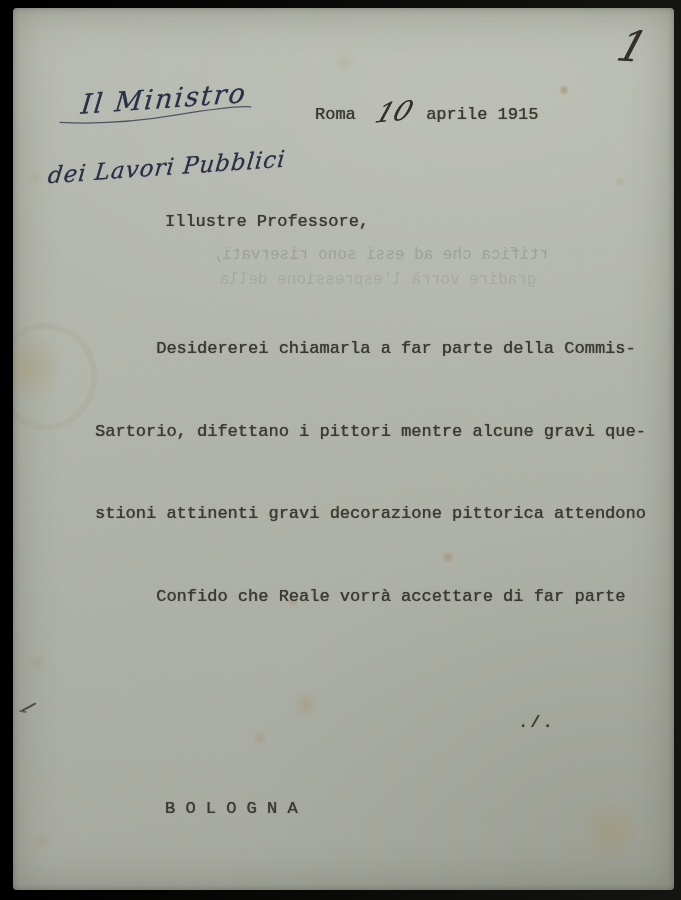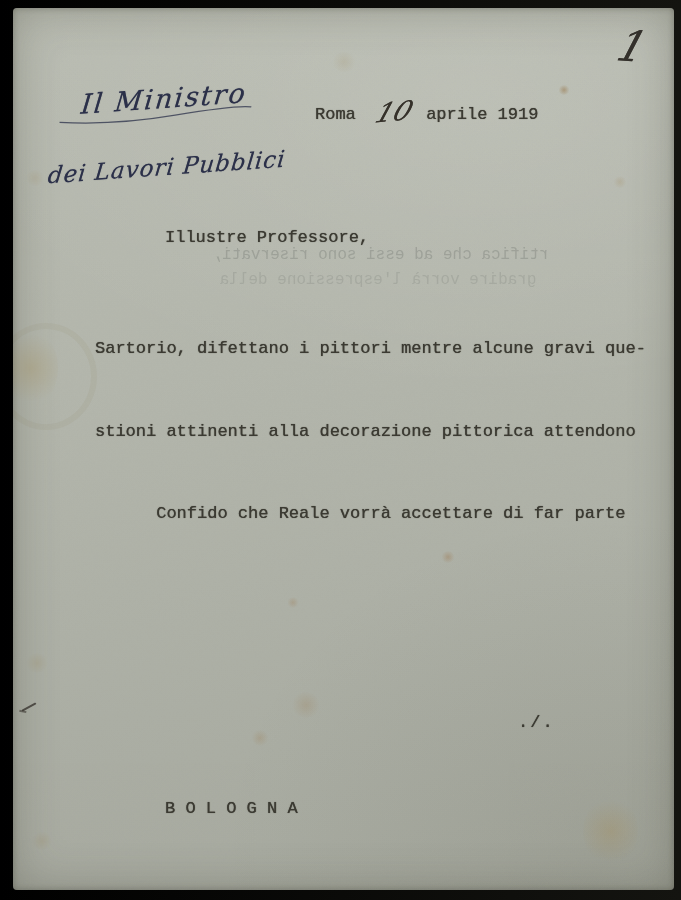--- a/index.html
+++ b/index.html
@@ -77,21 +77,21 @@
   }
   .page-number {
     position: absolute; left: 606px; top: 14px;
     font-family: "DejaVu Serif", serif;
     font-style: italic;
     font-size: 42px;
     color: #33302b;
     transform: skewX(-14deg) rotate(4deg);
     text-shadow: 0 0 0.6px rgba(51,48,43,0.8);
   }
-  .salutation { position: absolute; left: 152px; top: 204px; margin-top: 16px; }
+  .salutation { position: absolute; left: 152px; top: 204px; }
 
   .bleedthrough {
     position: absolute;
     color: #6f746e;
     font-size: 16px;
     white-space: pre;
     transform: scaleX(-1);
     opacity: 0.34;
     filter: blur(0.7px);
   }
@@ -153,31 +153,32 @@
   <div class="letterhead">
     <div class="lh1">Il Ministro</div>
     <div class="lh2">dei Lavori Pubblici</div>
     <svg class="lh-flourish" width="200" height="14">
       <path d="M4,6 Q 60,13 120,7 T 196,4" stroke="#2b3049" stroke-width="1.2" fill="none" opacity="0.75"></path>
     </svg>
   </div>
 
   <div class="page-number">1</div>
 
-  <div class="dateline typed"><span>Roma</span><span class="gap1"></span><span class="hand-day">10</span><span class="gap2"></span><span>aprile 1919</span>
+  <div class="dateline typed"><span>Roma</span><span class="gap1"></span><span class="hand-day">10</span><span class="gap2"></span><span>aprile 1915</span>
   </div>
 
   <div class="salutation typed">Illustre Professore,</div>
 
   <div class="bleedthrough bleed1">rtifica che ad essi sono riservati,</div>
   <div class="bleedthrough bleed2">gradire vorrà l'espressione della</div>
 
   <div class="body-block typed">
+    <div class="body-line">      Desidererei chiamarla a far parte della Commis-</div>
     <div class="body-line">Sartorio, difettano i pittori mentre alcune gravi que-</div>
-    <div class="body-line">stioni attinenti alla decorazione pittorica attendono</div>
+    <div class="body-line">stioni attinenti gravi decorazione pittorica attendono</div>
     <div class="body-line">      Confido che Reale vorrà accettare di far parte</div>
     
     
     
     
     
     
     
   </div>
 

